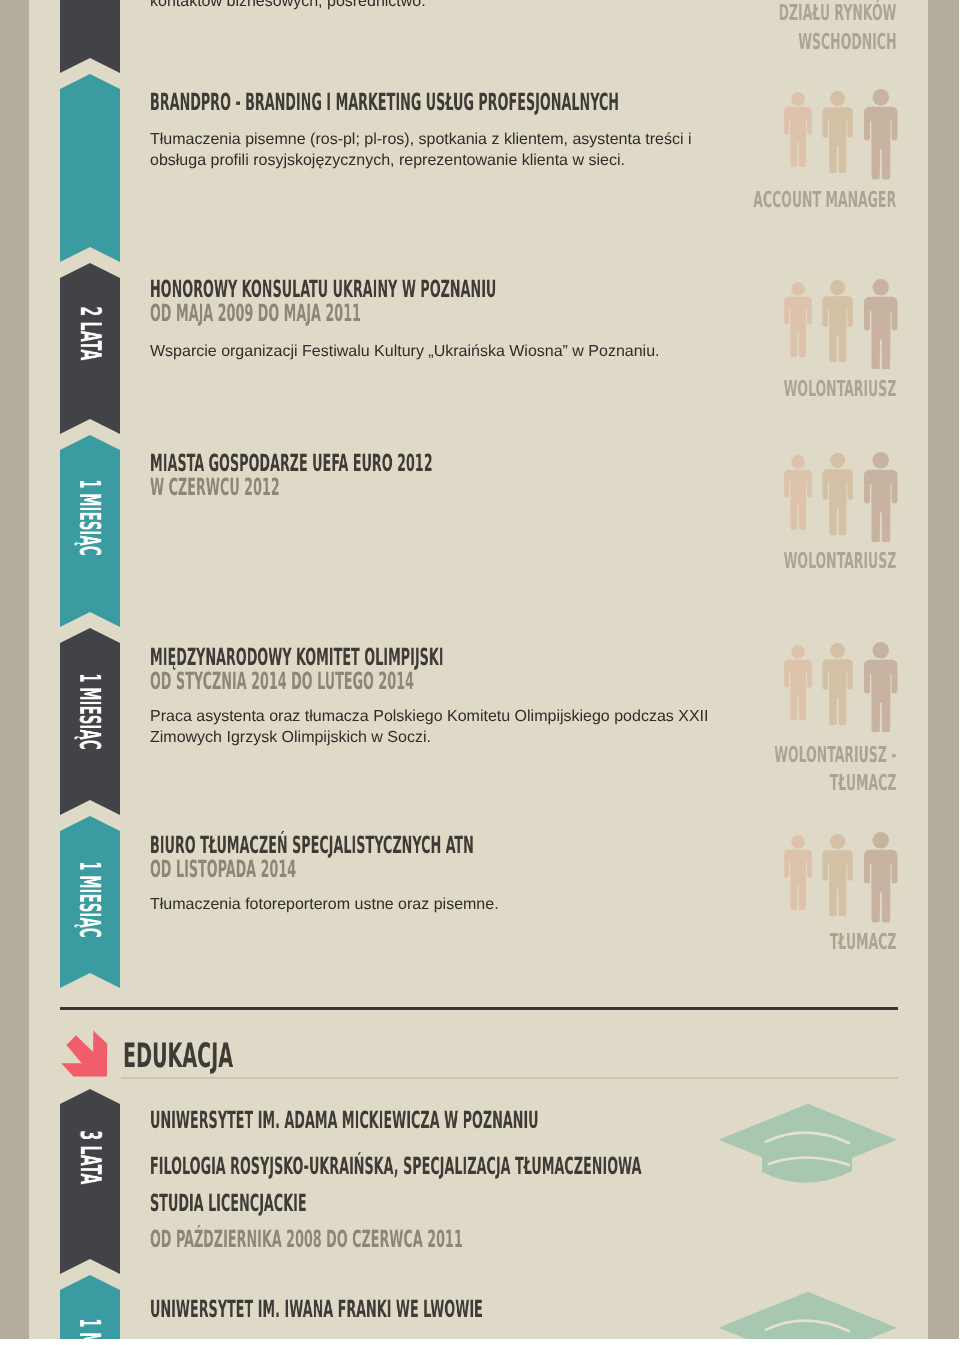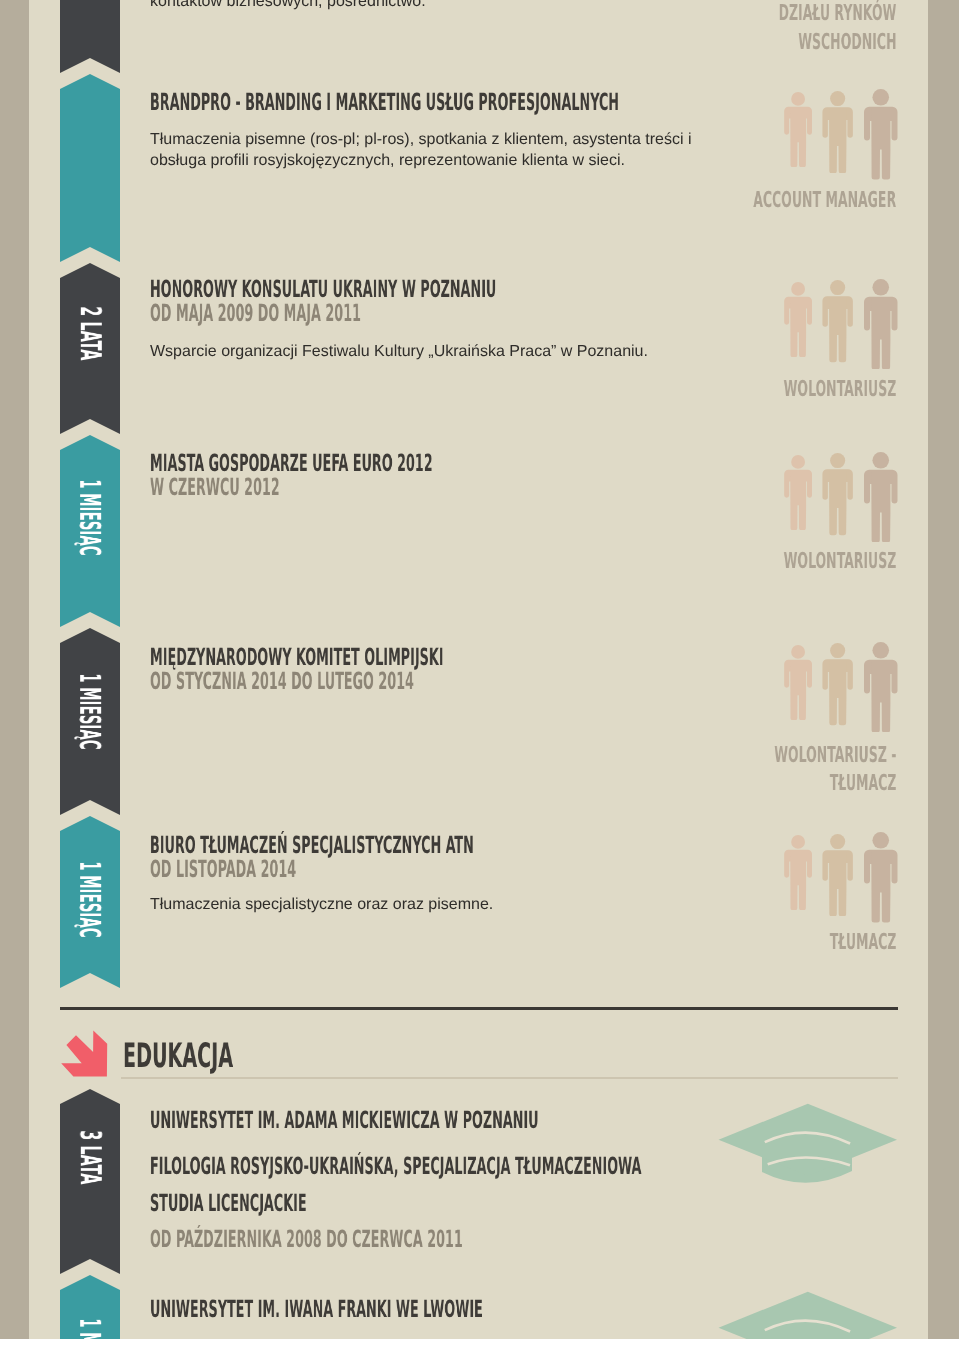--- a/index.html
+++ b/index.html
@@ -227,35 +227,37 @@
   <div class="cnd rolelabel r" style="top:3px;">DZIAŁU RYNKÓW</div>
   <div class="cnd rolelabel r" style="top:31.8px;">WSCHODNICH</div>
 
   <div class="cnd h-title" style="left:150px;top:90.9px;">BRANDPRO - BRANDING I MARKETING USŁUG PROFESJONALNYCH</div>
   <div class="body-txt" style="left:150px;top:130px;">Tłumaczenia pisemne (ros-pl; pl-ros), spotkania z klientem, asystenta treści i
 obsługa profili rosyjskojęzycznych, reprezentowanie klienta w sieci.</div>
   <div class="cnd rolelabel r" style="top:190.4px;">ACCOUNT MANAGER</div>
 
   <div class="cnd h-title" style="left:150px;top:278px;">HONOROWY KONSULATU UKRAINY W POZNANIU</div>
   <div class="cnd h-date" style="left:150px;top:302.3px;">OD MAJA 2009 DO MAJA 2011</div>
-  <div class="body-txt" style="left:150px;top:342px;">Wsparcie organizacji Festiwalu Kultury „Ukraińska Praca” w Poznaniu.</div>
+  <div class="body-txt" style="left:150px;top:342px;">Wsparcie organizacji Festiwalu Kultury „Ukraińska Wiosna” w Poznaniu.</div>
   <div class="cnd rolelabel r" style="top:378.5px;">WOLONTARIUSZ</div>
 
   <div class="cnd h-title" style="left:150px;top:452.3px;">MIASTA GOSPODARZE UEFA EURO 2012</div>
   <div class="cnd h-date" style="left:150px;top:476.2px;">W CZERWCU 2012</div>
   <div class="cnd rolelabel r" style="top:551px;">WOLONTARIUSZ</div>
 
   <div class="cnd h-title" style="left:150px;top:646px;">MIĘDZYNARODOWY KOMITET OLIMPIJSKI</div>
   <div class="cnd h-date" style="left:150px;top:669.9px;">OD STYCZNIA 2014 DO LUTEGO 2014</div>
+  <div class="body-txt" style="left:150px;top:707px;">Praca asystenta oraz tłumacza Polskiego Komitetu Olimpijskiego podczas XXII
+Zimowych Igrzysk Olimpijskich w Soczi.</div>
   <div class="cnd rolelabel r" style="top:745px;">WOLONTARIUSZ -</div>
   <div class="cnd rolelabel r" style="top:772.7px;">TŁUMACZ</div>
 
   <div class="cnd h-title" style="left:150px;top:833.6px;">BIURO TŁUMACZEŃ SPECJALISTYCZNYCH ATN</div>
   <div class="cnd h-date" style="left:150px;top:857.6px;">OD LISTOPADA 2014</div>
-  <div class="body-txt" style="left:150px;top:895px;">Tłumaczenia specjalistyczne oraz oraz pisemne.</div>
+  <div class="body-txt" style="left:150px;top:895px;">Tłumaczenia fotoreporterom ustne oraz pisemne.</div>
   <div class="cnd rolelabel r" style="top:932px;">TŁUMACZ</div>
 
   <div class="divider" style="top:1006.5px;"></div>
 
   <svg class="bigarrow" width="50" height="50" viewBox="0 0 50 50" style="left:59px;top:1029px;">
     <path d="M17.0,6.3 L34.1,23.1 L34.3,1.5 L48.2,14.7 L47.9,47.6 L14.4,47.6 L2.2,34.2 L22.7,34.2 L7.4,15.9 Z" fill="#f15e69"></path>
   </svg>
 
   <div class="cnd sect-title" style="left:123px;top:1038.7px;">EDUKACJA</div>
   <div class="divider2" style="top:1077px;"></div>

